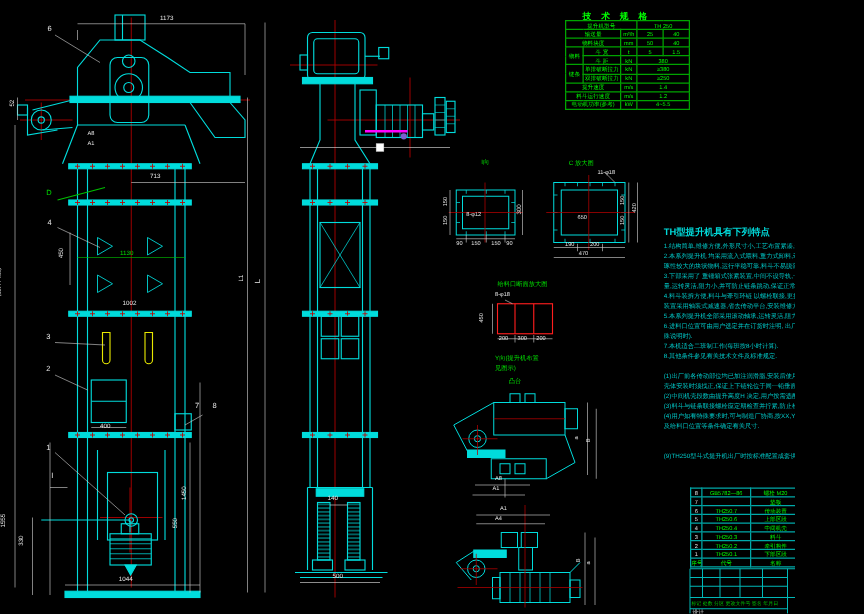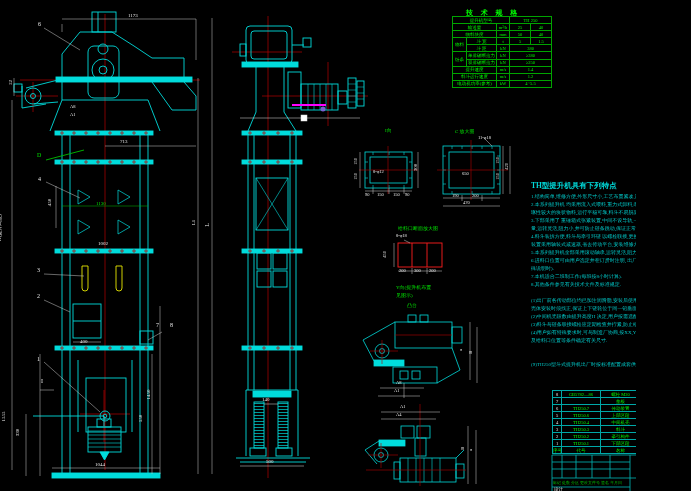--- a/index.html
+++ b/index.html
@@ -1,17 +1,17 @@
 <!DOCTYPE html>
 <html><head>
 <meta charset="utf-8">
 <style>
   html,body{margin:0;padding:0;background:#000;}
   .canvas{position:relative;width:636px;height:491px;background:#000;overflow:hidden;
-          font-family:Liberation Serif, serif;}
+          font-family:Liberation Sans, sans-serif;}
   svg{position:absolute;left:0;top:0;}
   .lb{position:absolute;font-size:6px;line-height:1;color:#e8e8e8;white-space:nowrap;}
   .s{font-size:5px;}
   .xs{font-size:4.5px;}
   .g{color:#00e000;}
   .v{transform:rotate(-90deg);}
   .notes-title{position:absolute;left:531px;top:181px;color:#00d8d8;font-size:7.5px;font-weight:bold;white-space:nowrap;}
   .notes{position:absolute;left:531px;top:193px;width:160px;height:196px;overflow:hidden;
          color:#00c8c8;font-size:5px;line-height:8px;white-space:nowrap;}
   .notes div{height:8px;}

